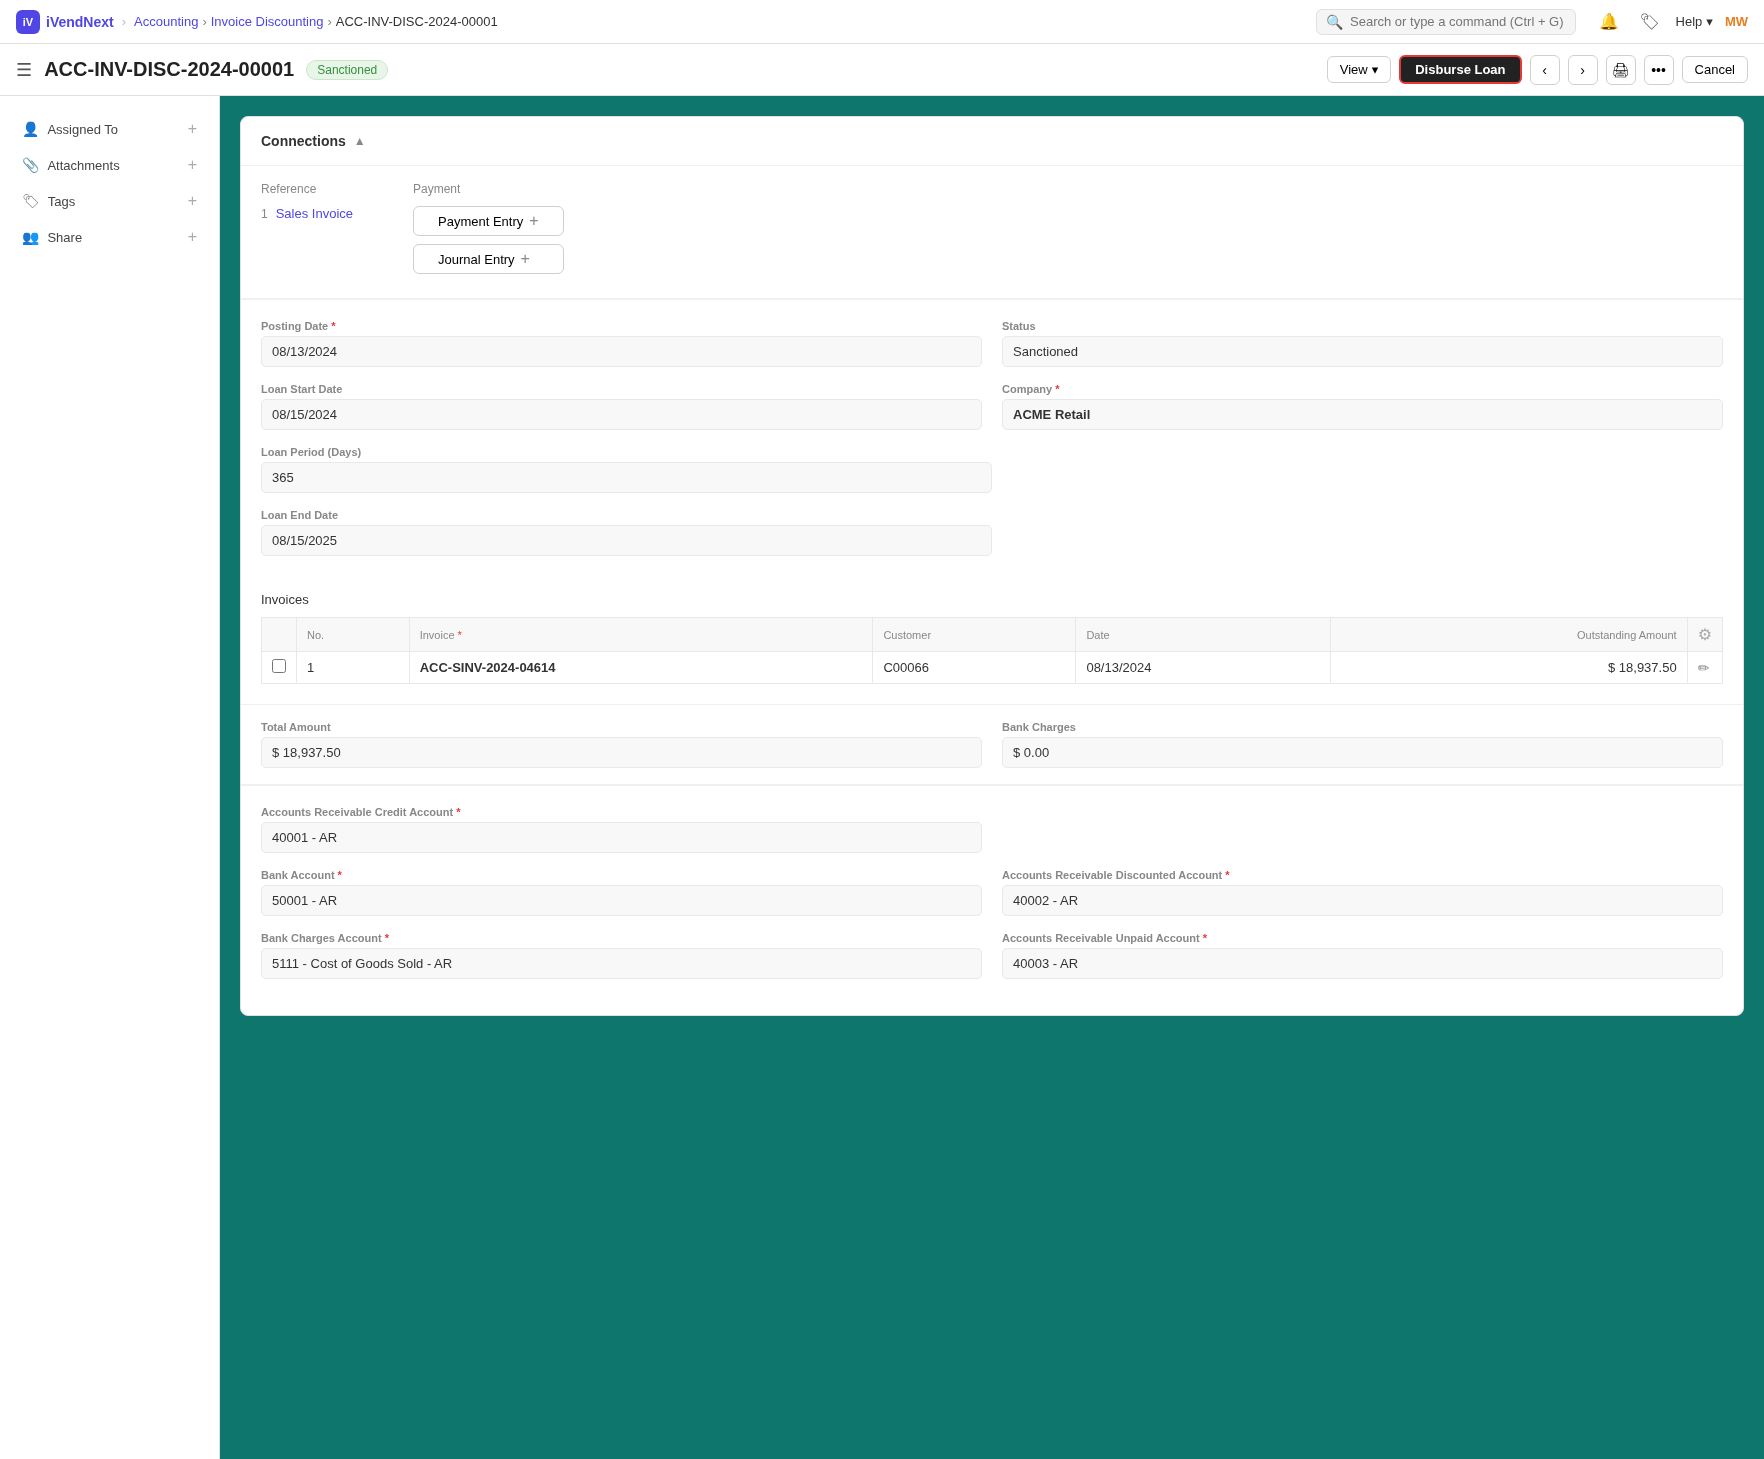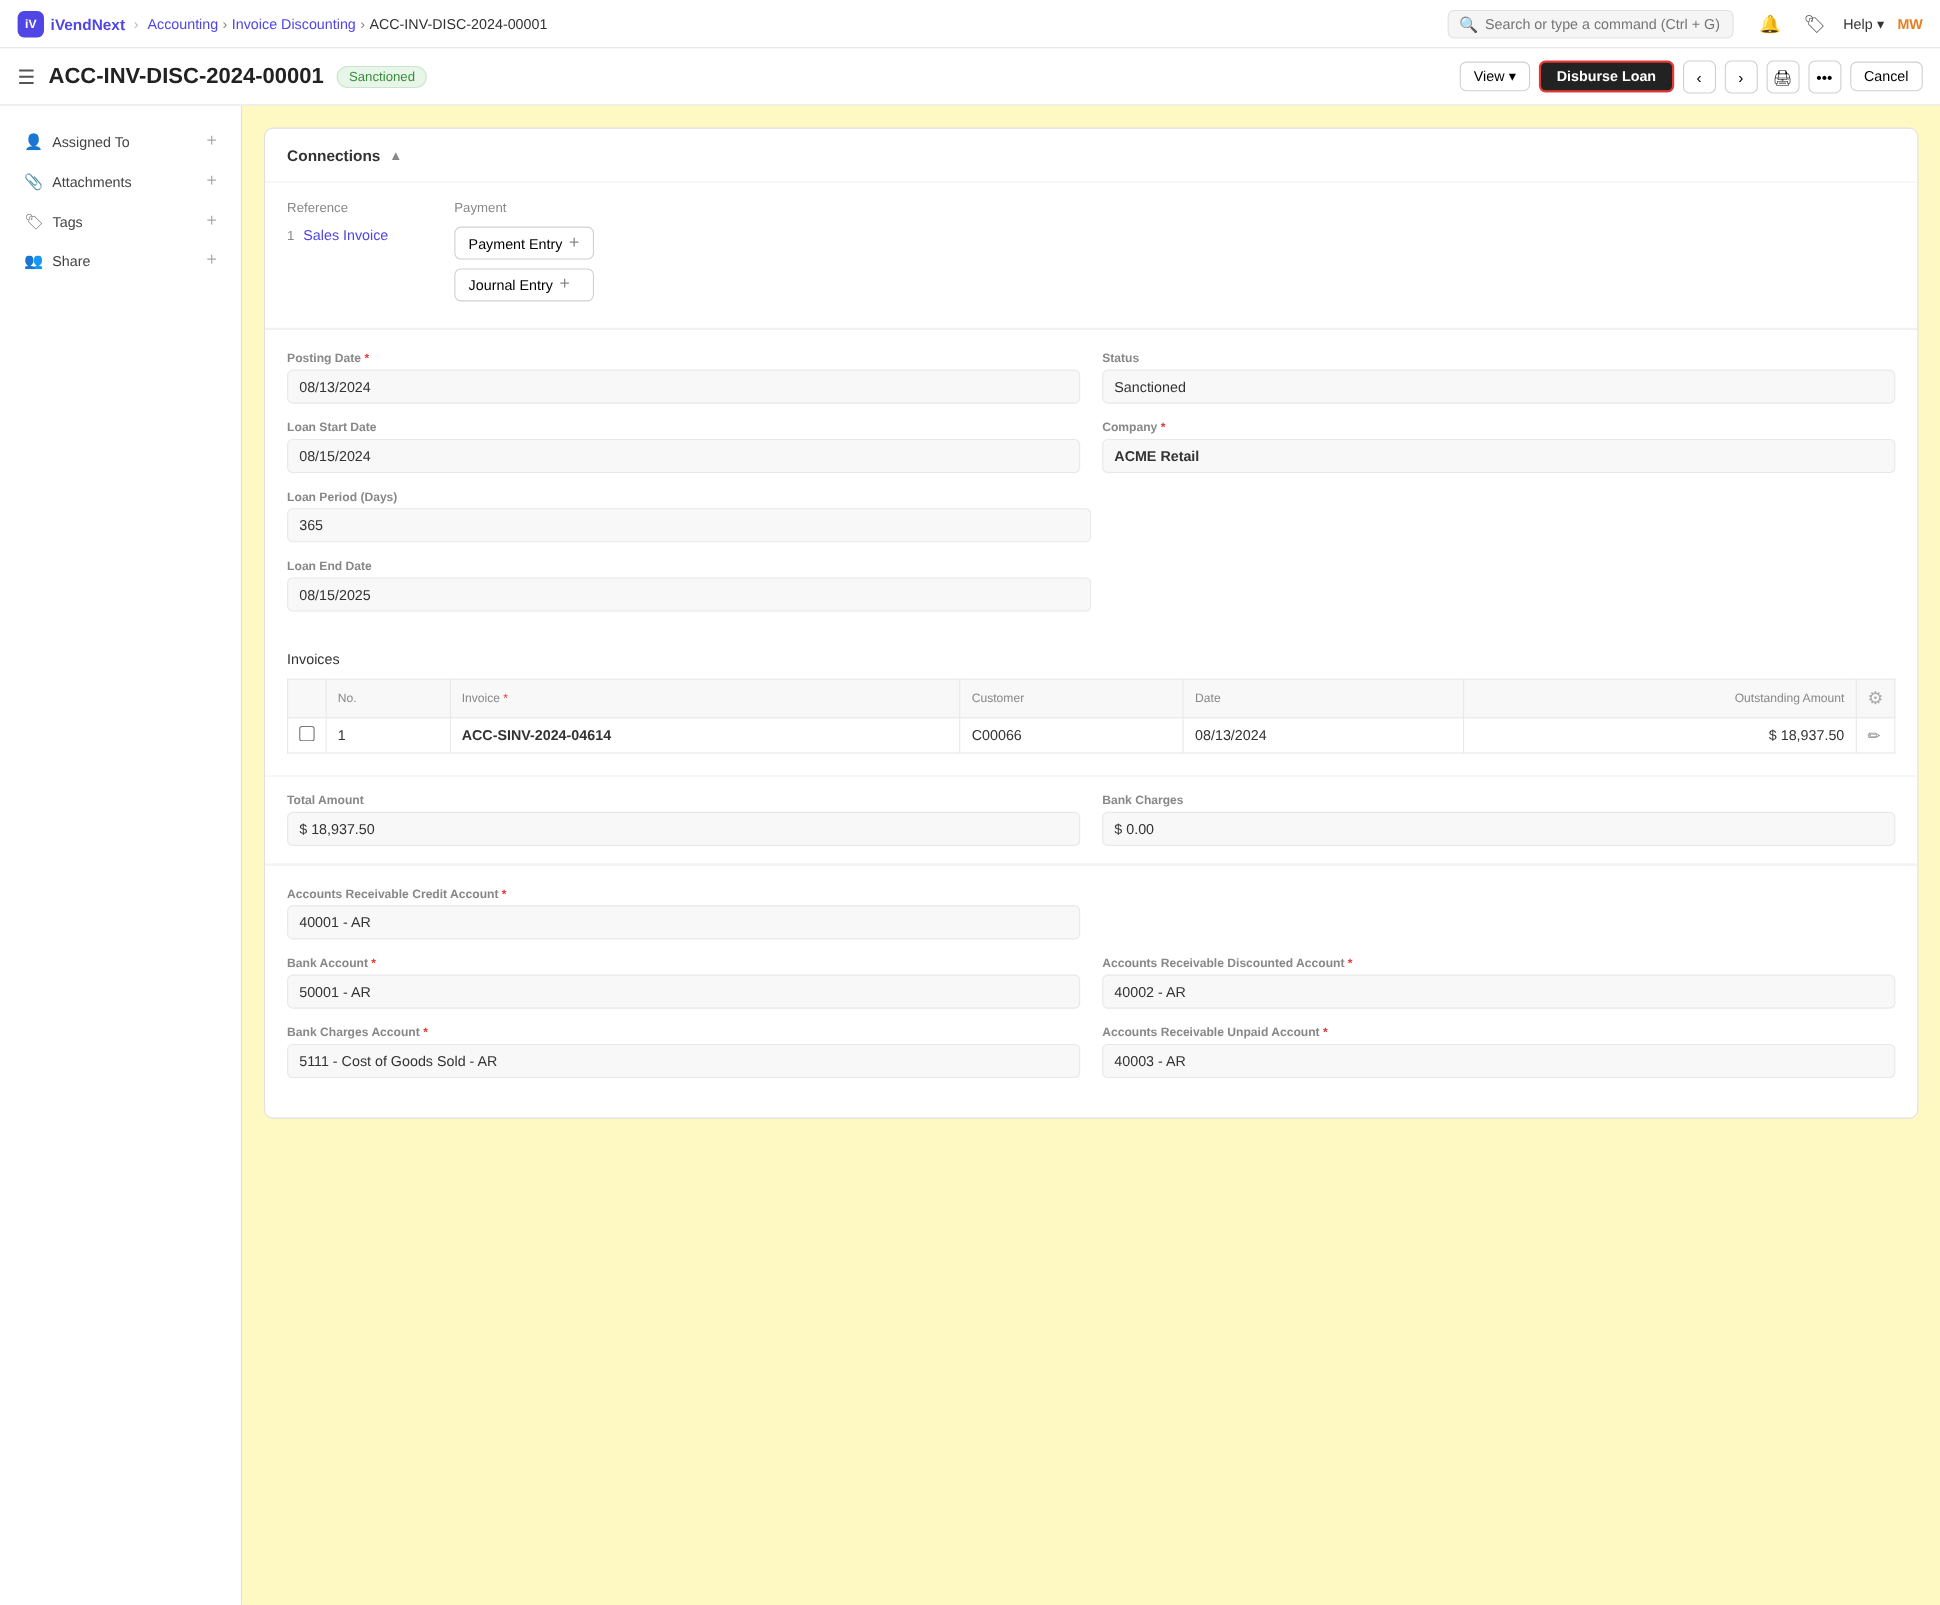--- a/index.html
+++ b/index.html
@@ -42,35 +42,35 @@
     .main-layout { display: flex; min-height: calc(1459px - 96px); }
 
     
     .sidebar { width: 220px; background: #fff; border-right: 1px solid #e0e0e0; padding: 16px 12px; display: flex; flex-direction: column; gap: 2px; }
     .sidebar-item { display: flex; align-items: center; justify-content: space-between; padding: 8px 10px; border-radius: 6px; cursor: pointer; color: #444; font-size: 13px; }
     .sidebar-item-left { display: flex; align-items: center; gap: 8px; }
     .sidebar-item-icon { font-size: 14px; color: #777; }
     .sidebar-item-plus { color: #aaa; font-size: 16px; font-weight: 300; }
 
     
-    .content { flex: 1; padding: 20px; background: #fef9c3; }
+    .content { flex: 1; padding: 20px; background: #0f766e; }
 
     
     .card { background: #fff; border-radius: 8px; border: 1px solid #e0e0e0; margin-bottom: 0; }
 
     
     .connections-header { display: flex; align-items: center; gap: 8px; padding: 16px 20px; border-bottom: 1px solid #f0f0f0; font-weight: 600; color: #333; font-size: 14px; }
     .connections-body { padding: 16px 20px; }
     .connections-table { display: flex; gap: 60px; }
     .connections-col-header { font-size: 12px; color: #888; font-weight: 400; margin-bottom: 10px; }
     .connections-col { display: flex; flex-direction: column; }
     .conn-ref-item { display: flex; align-items: center; gap: 8px; font-size: 13px; }
     .conn-ref-num { color: #888; font-size: 12px; }
     .conn-ref-link { color: #4f46e5; text-decoration: none; font-size: 13px; }
-    .conn-btn { display: flex; align-items: center; gap: 6px; border: 1px solid #d0d0d0; border-radius: 6px; padding: 5px 12px; font-size: 13px; cursor: pointer; background: #fff; margin-bottom: 8px; }
+    .conn-btn { display: flex; align-items: center; gap: 6px; border: 1px solid #d0d0d0; border-radius: 6px; padding: 5px 24px; font-size: 13px; cursor: pointer; background: #fff; margin-bottom: 8px; }
     .conn-btn-plus { color: #888; font-size: 16px; }
 
     
     .form-section { padding: 20px; border-top: 1px solid #f0f0f0; }
     .form-row { display: grid; grid-template-columns: 1fr 1fr; gap: 20px; margin-bottom: 16px; }
     .form-row-single { display: grid; grid-template-columns: 1fr; gap: 20px; margin-bottom: 16px; max-width: 50%; }
     .form-group { display: flex; flex-direction: column; gap: 4px; }
     .form-label { font-size: 11px; color: #888; font-weight: 700; }
     .form-label .req { color: #e53935; }
     .form-input { background: #f8f8f8; border: 1px solid #e8e8e8; border-radius: 5px; padding: 7px 10px; font-size: 13px; color: #333; outline: none; }

